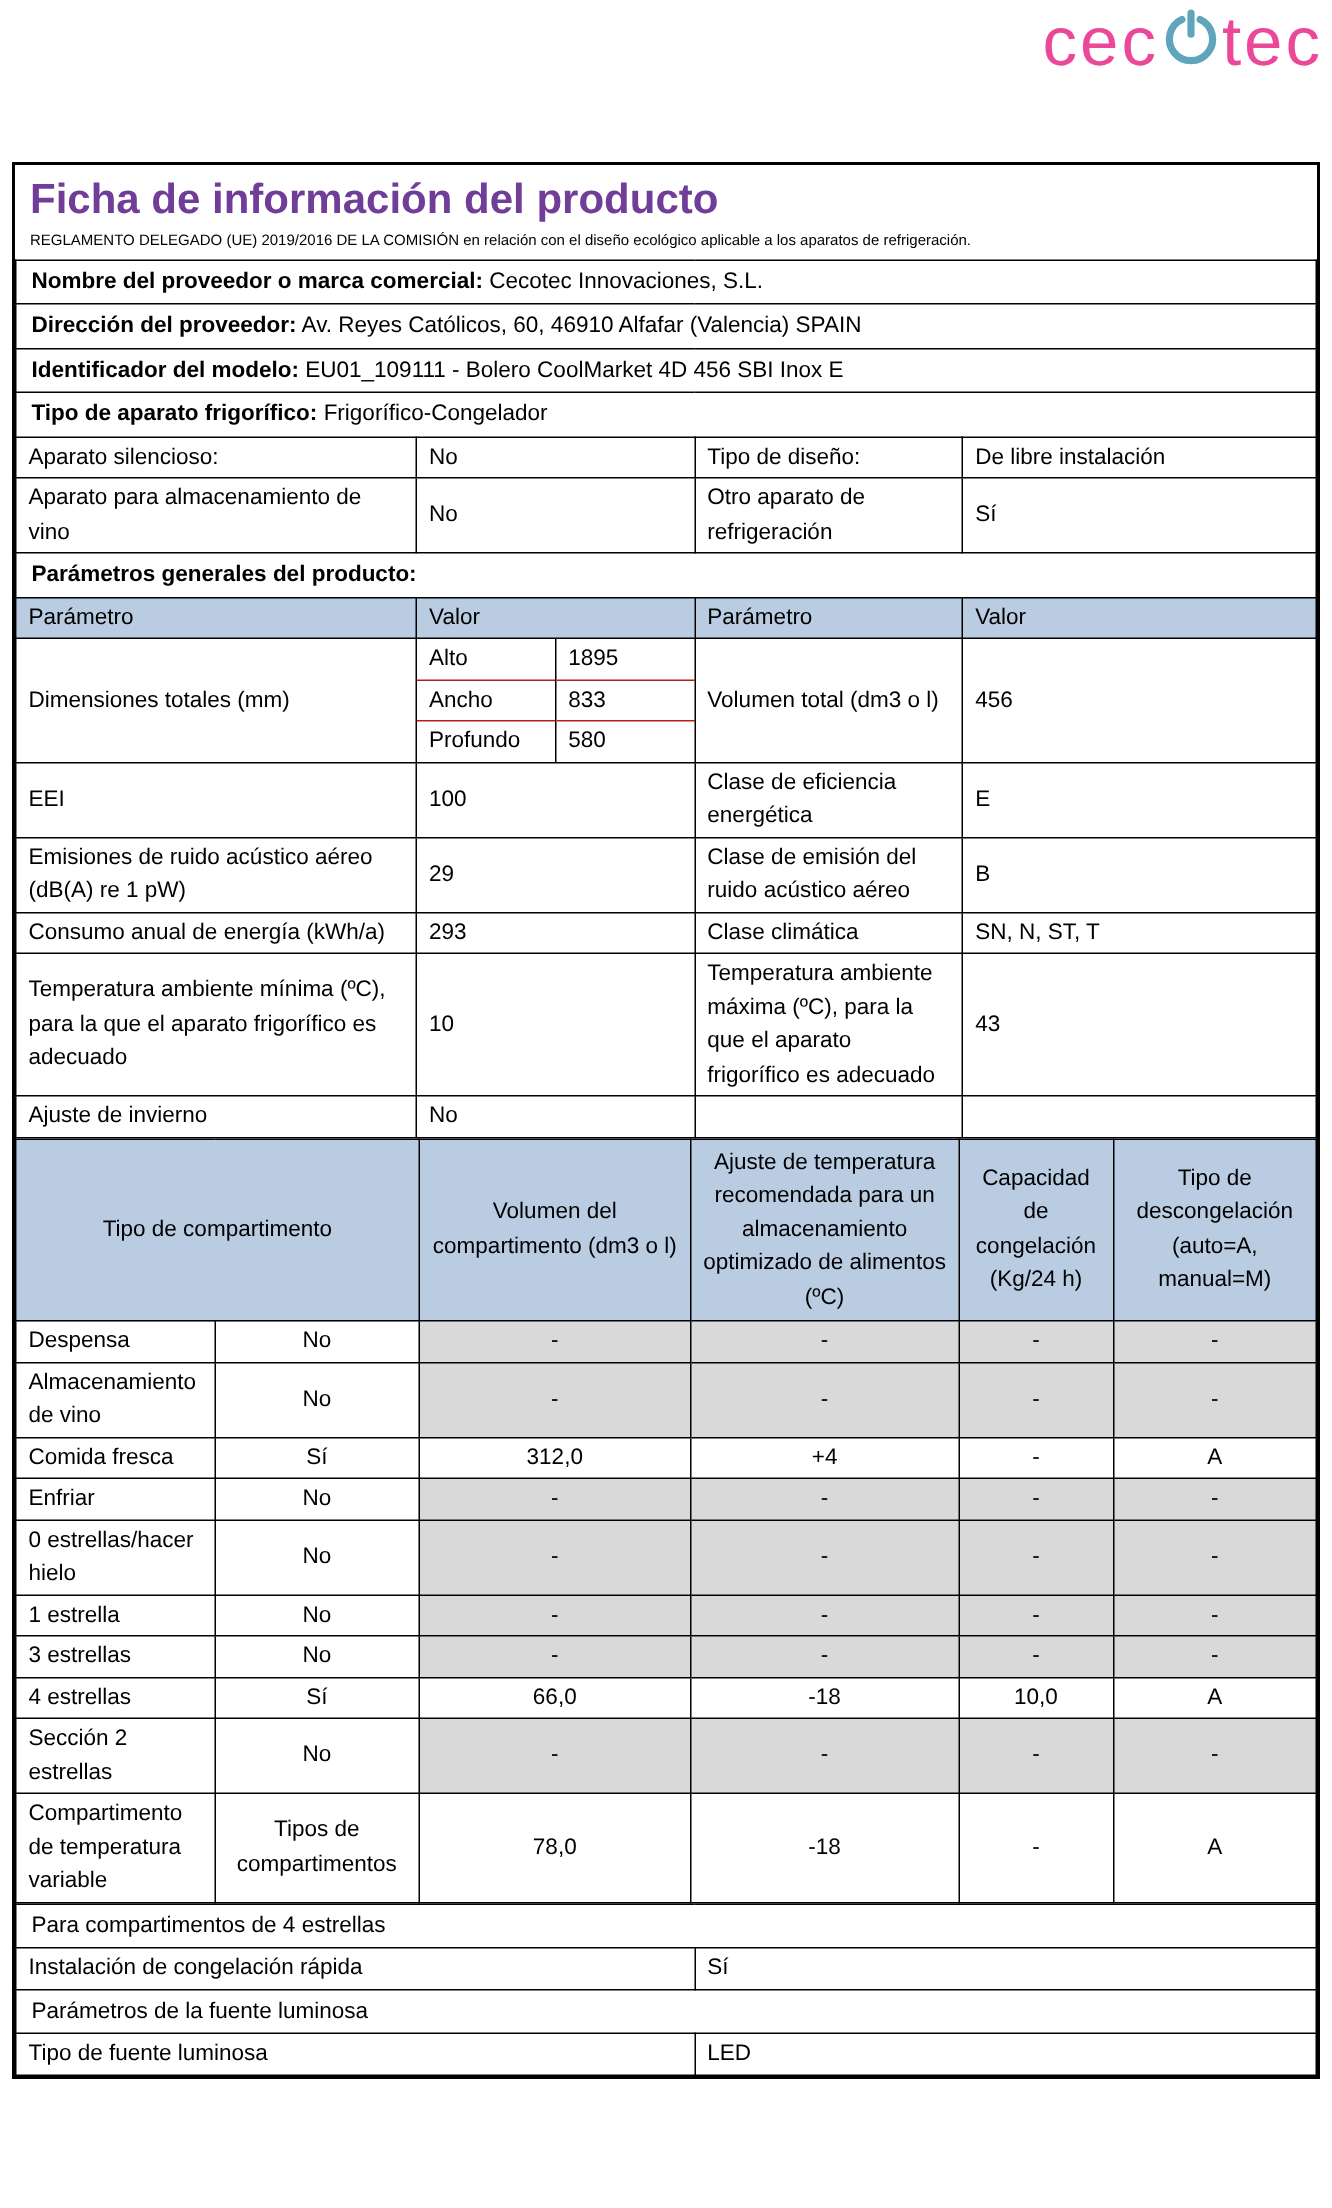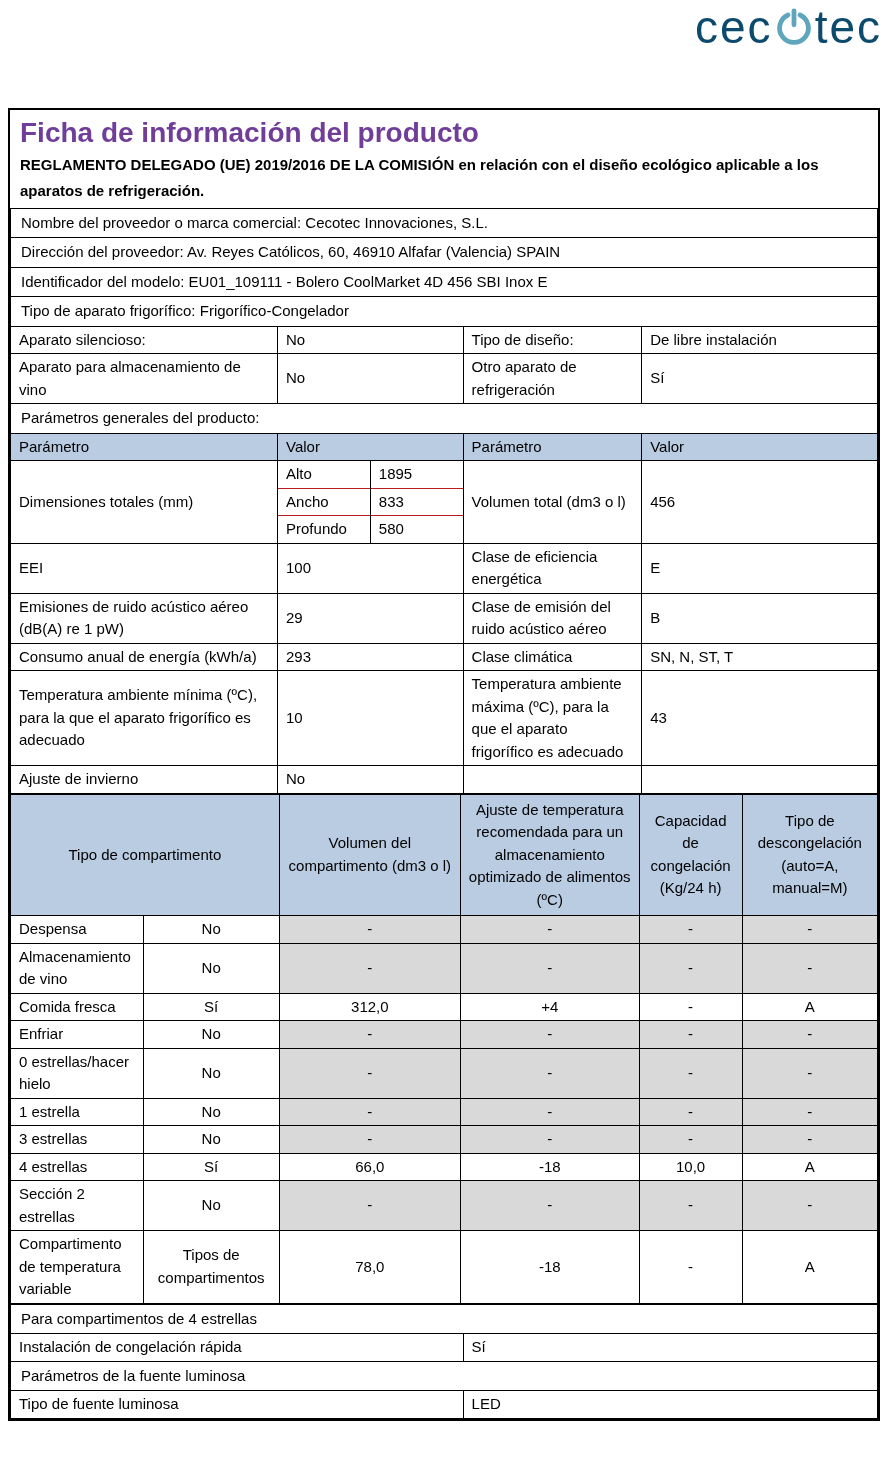--- a/index.html
+++ b/index.html
@@ -5,44 +5,44 @@
   * { margin:0; padding:0; box-sizing:border-box; }
   html,body { background:#fff; }
   body {
     width:888px; height:1472px; position:relative; overflow:hidden;
     font-family:"Liberation Sans", sans-serif; color:#000;
   }
 
   
   .logo {
     position:absolute; top:4px; right:6px;
-    display:flex; align-items:center;
-    color:#0c4a6e; font-size:46px; font-weight:400; letter-spacing:2px;
+    display:flex; align-items:flex-start;
+    color:#ec4899; font-size:46px; font-weight:400; letter-spacing:2px;
     line-height:1;
   }
   .logo-o { height:40px; width:40px; margin:2px 1px 0 1px; }
 
   
   .sheet {
     position:absolute; top:108px; left:8px; width:872px;
     border:2px solid #000; background:#fff;
   }
   .sheet-header { padding:7px 10px 3px 10px; }
   .title { color:#703d98; font-size:28px; font-weight:700; margin-bottom:3px; }
-  .regulation { font-size:15px; line-height:1.75;font-weight:bold; }
+  .regulation { font-size:10px; line-height:1.75; }
 
   
   table { width:100%; border-collapse:collapse; table-layout:fixed; }
   td {
     border:1px solid #000; padding:2px 8px;
     font-size:15px; line-height:1.5; vertical-align:middle;
     word-wrap:break-word;
   }
   td.labelrow { padding:3px 10px; }
-  b { font-weight:400; }
+  b { font-weight:700; }
 
   tr.blue td { background:#b9cce2; }
   td.shaded, .shaded { background:#d9d9d9; }
   .center { text-align:center; }
   td.section { padding:3px 10px; }
 
   
   td.nopad { padding:0; vertical-align:top; }
   table.sub td { border:0; padding:2px 8px; height:24px; }
   table.sub tr + tr td { border-top:1px solid #b91c1c; }

